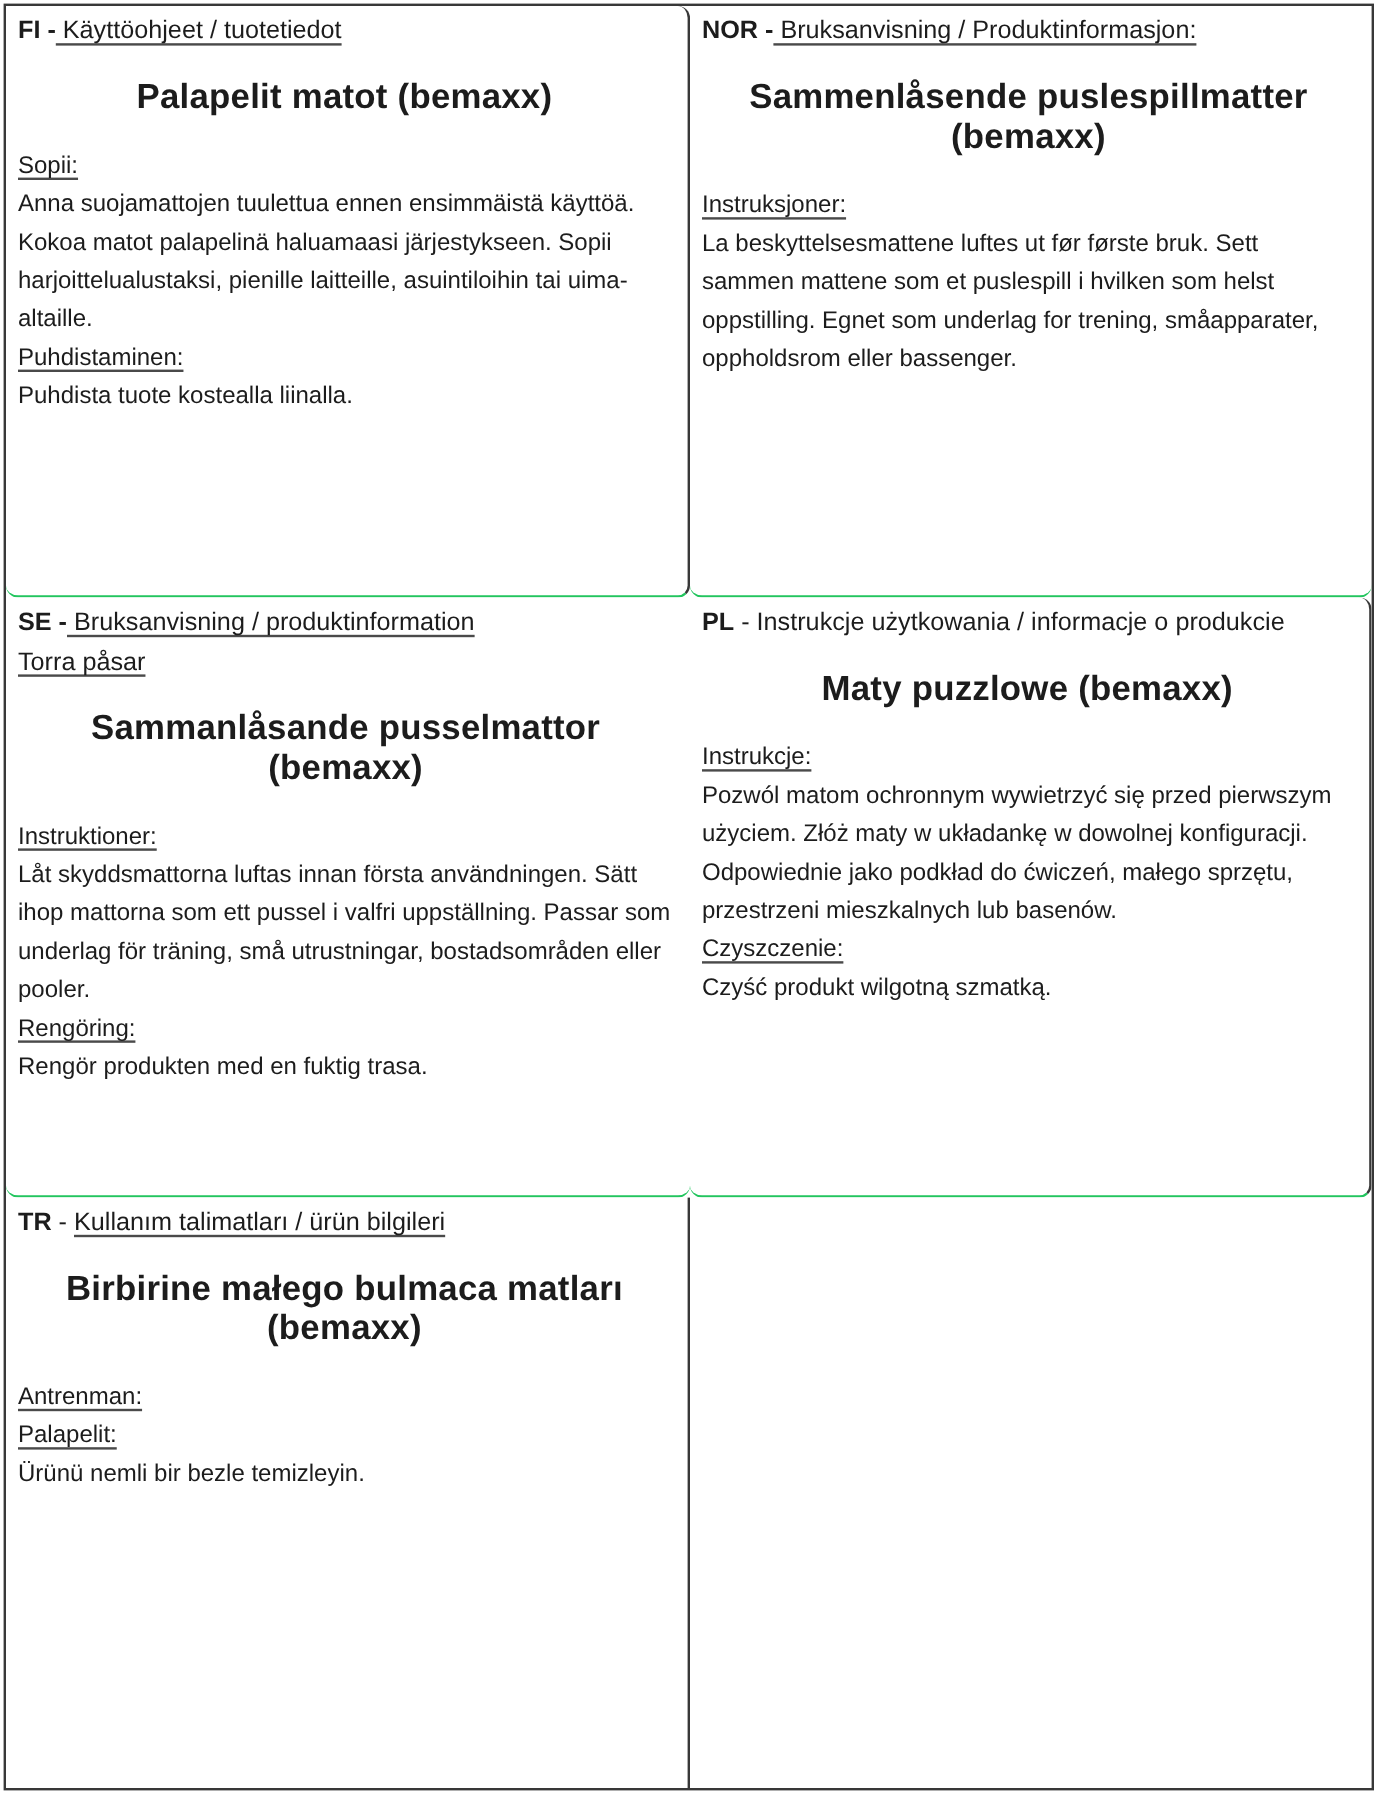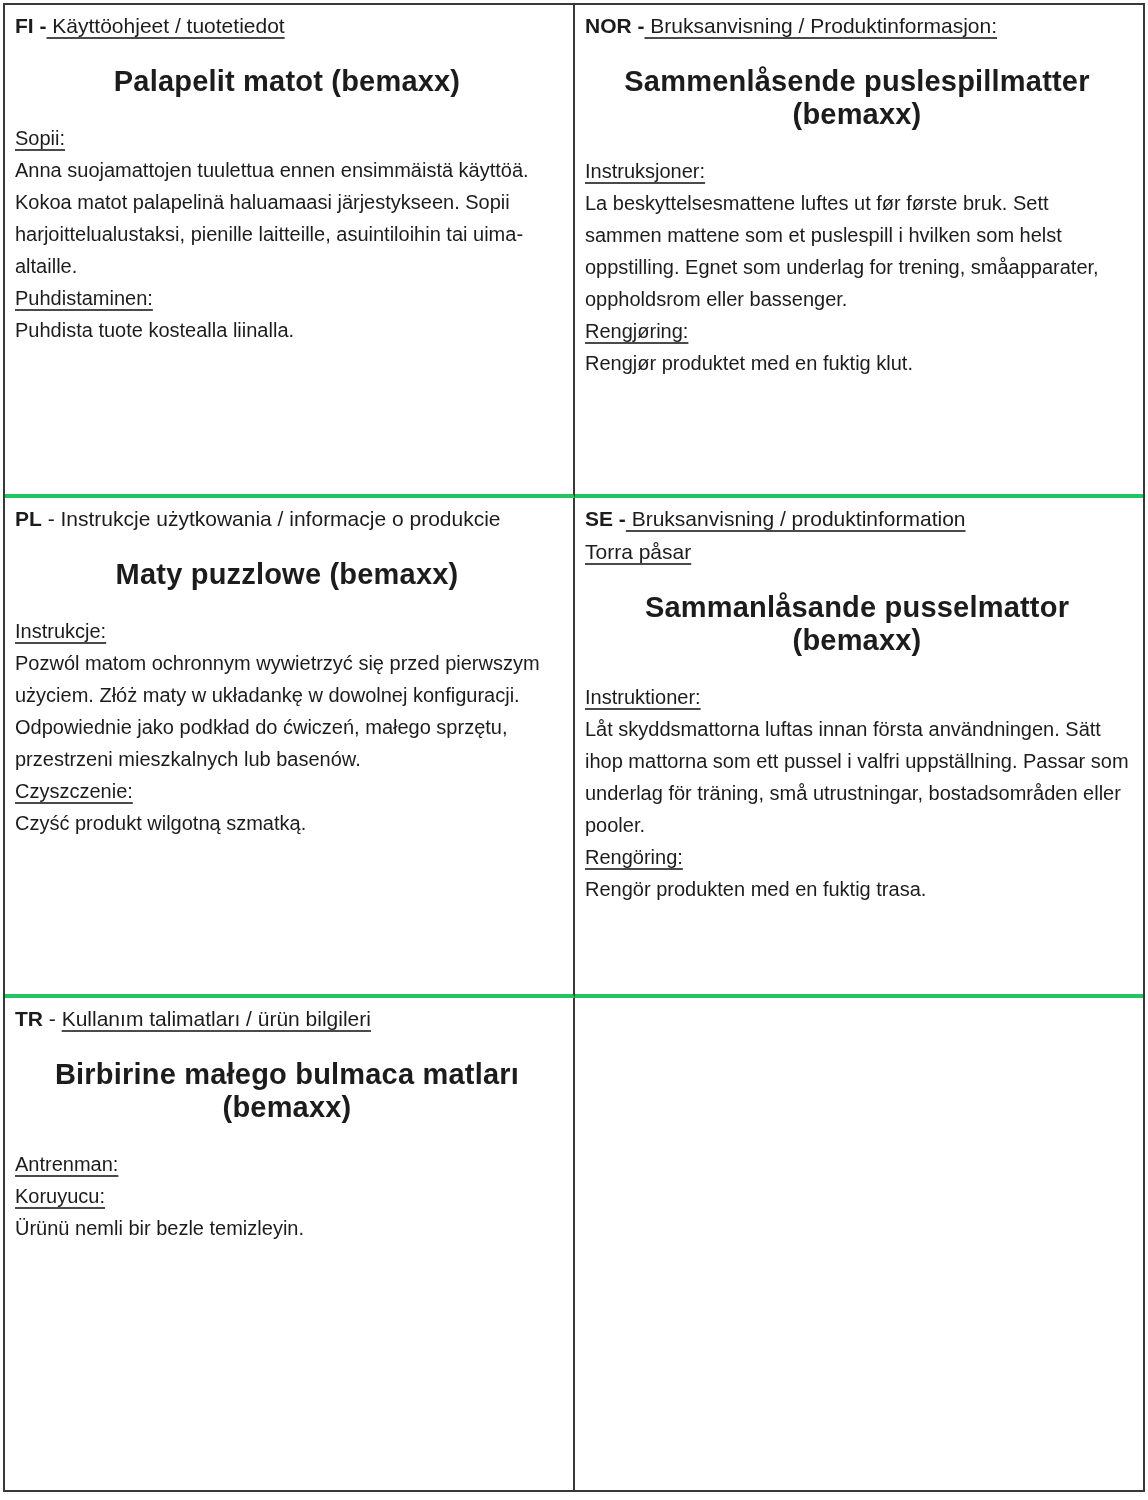--- a/index.html
+++ b/index.html
@@ -26,21 +26,21 @@
     background: #ffffff;
   }
   .cell {
     box-sizing: border-box;
     padding: 4px 14px 0 10px;
     overflow: hidden;
     font-size: 20px;
     line-height: 32px;
   }
   .cell.bR { border-right: 2px solid #383838; }
-  .cell.bB { border-bottom: 4px solid #22c55e; }
+  .cell.bB { border-bottom: 2px solid #22c55e; border-radius: 10px; }
 
   .hdr-block {
     font-size: 21px;
     line-height: 33px;
     margin: 0 0 23px 0;
   }
   .hdr-line b { font-weight: 700; }
   .hdr-line2:empty { display: none; }
 
   .u {
@@ -86,66 +86,62 @@
 
   <section class="cell bB">
     <div class="hdr-block">
       <div class="hdr-line"><b>NOR -</b><span class="u"> Bruksanvisning / Produktinformasjon:</span></div>
     </div>
     <div class="title">Sammenlåsende puslespillmatter (bemaxx)</div>
     <div class="sec">
       <span class="sec-label u">Instruksjoner:</span>
       <p class="sec-body">La beskyttelsesmattene luftes ut før første bruk. Sett sammen mattene som et puslespill i hvilken som helst oppstilling. Egnet som underlag for trening, småapparater, oppholdsrom eller bassenger.</p>
     </div>
+  </section>
+
+  <section class="cell bB">
+    <div class="hdr-block">
+      <div class="hdr-line"><b>SE -</b><span class="u"> Bruksanvisning / produktinformation</span></div>
+      <div class="hdr-line2 u">Torra påsar</div>
+    </div>
+    <div class="title">Sammanlåsande pusselmattor (bemaxx)</div>
     <div class="sec">
-      <span class="sec-label u">Rengjøring:</span>
-      <p class="sec-body">Rengjør produktet med en fuktig klut.</p>
+      <span class="sec-label u">Instruktioner:</span>
+      <p class="sec-body">Låt skyddsmattorna luftas innan första användningen. Sätt ihop mattorna som ett pussel i valfri uppställning. Passar som underlag för träning, små utrustningar, bostadsområden eller pooler.</p>
+    </div>
+    <div class="sec">
+      <span class="sec-label u">Rengöring:</span>
+      <p class="sec-body">Rengör produkten med en fuktig trasa.</p>
     </div>
   </section>
 
   <section class="cell bR bB">
     <div class="hdr-block">
       <div class="hdr-line"><b>PL</b><span> - Instrukcje użytkowania / informacje o produkcie</span></div>
     </div>
     <div class="title">Maty puzzlowe (bemaxx)</div>
     <div class="sec">
       <span class="sec-label u">Instrukcje:</span>
       <p class="sec-body">Pozwól matom ochronnym wywietrzyć się przed pierwszym użyciem. Złóż maty w układankę w dowolnej konfiguracji. Odpowiednie jako podkład do ćwiczeń, małego sprzętu, przestrzeni mieszkalnych lub basenów.</p>
     </div>
     <div class="sec">
       <span class="sec-label u">Czyszczenie:</span>
       <p class="sec-body">Czyść produkt wilgotną szmatką.</p>
     </div>
   </section>
 
-  <section class="cell bB">
-    <div class="hdr-block">
-      <div class="hdr-line"><b>SE -</b><span class="u"> Bruksanvisning / produktinformation</span></div>
-      <div class="hdr-line2 u">Torra påsar</div>
-    </div>
-    <div class="title">Sammanlåsande pusselmattor (bemaxx)</div>
-    <div class="sec">
-      <span class="sec-label u">Instruktioner:</span>
-      <p class="sec-body">Låt skyddsmattorna luftas innan första användningen. Sätt ihop mattorna som ett pussel i valfri uppställning. Passar som underlag för träning, små utrustningar, bostadsområden eller pooler.</p>
-    </div>
-    <div class="sec">
-      <span class="sec-label u">Rengöring:</span>
-      <p class="sec-body">Rengör produkten med en fuktig trasa.</p>
-    </div>
-  </section>
-
   <section class="cell bR">
     <div class="hdr-block">
       <div class="hdr-line"><b>TR</b><span> - </span><span class="u">Kullanım talimatları / ürün bilgileri</span></div>
     </div>
     <div class="title">Birbirine małego bulmaca matları (bemaxx)</div>
     <div class="sec">
       <span class="sec-label u">Antrenman:</span>
     </div>
     <div class="sec">
-      <span class="sec-label u">Koruyucu:</span>
+      <span class="sec-label u">Palapelit:</span>
       <p class="sec-body">Ürünü nemli bir bezle temizleyin.</p>
     </div>
   </section>
 
   <section class="cell"></section>
 
 </div>
 
 </body></html>

